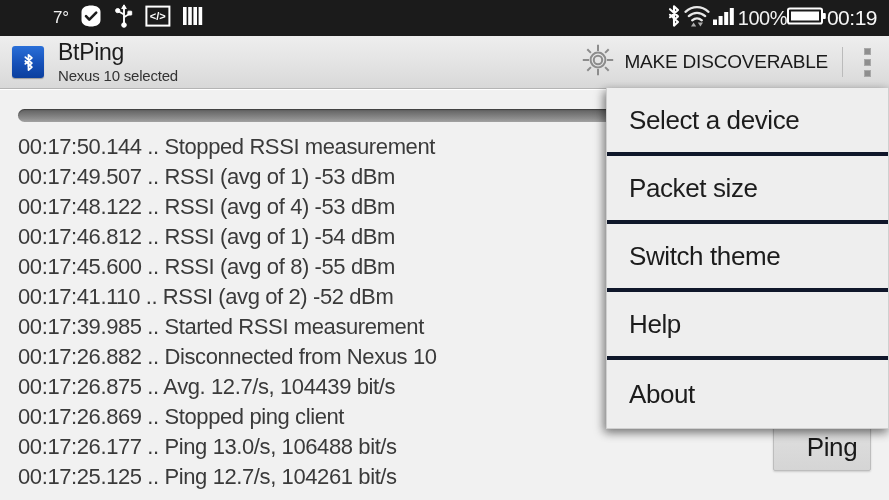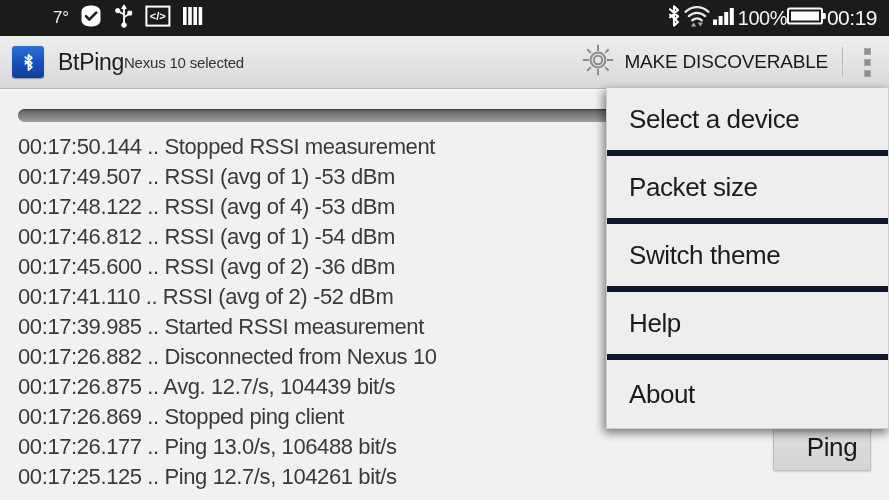--- a/index.html
+++ b/index.html
@@ -82,21 +82,21 @@
     border: 1px solid #0a3versions;
     display: flex;
     align-items: center;
     justify-content: center;
     box-shadow: 0 1px 1px rgba(0,0,0,0.3);
     flex: 0 0 auto;
   }
   .title-block {
     margin-left: 14px;
     display: flex;
-    flex-direction: row;
+    flex-direction: column;
     justify-content: center;
     line-height: 1;
   }
   .app-title {
     font-size: 23px;
     color: #1c1c1c;
     letter-spacing: -0.3px;
   }
   .app-subtitle {
     font-size: 15px;
@@ -227,21 +227,21 @@
     border: 1px solid #cfcfcf;
     border-top: none;
     box-shadow: -3px 3px 9px rgba(0,0,0,0.34), 0 4px 9px rgba(0,0,0,0.25);
     z-index: 50;
   }
   .menu-item {
     height: 68px;
     display: flex;
     align-items: center;
     padding-left: 22px;
-    border-bottom: 6px solid #0f172a;
+    border-bottom: 4px solid #0f172a;
   }
   .menu-item:last-child { border-bottom: none; }
   .menu-item-label {
     font-size: 26px;
     color: #1c1c1c;
     letter-spacing: -0.4px;
   }
 </style>
 </head>
 <body>
@@ -383,21 +383,21 @@
     <div class="seek-wrap">
       <div class="seek-track"></div>
     </div>
 
     <div class="log-area">
 
     <div class="log-line">00:17:50.144 .. Stopped RSSI measurement</div>
         <div class="log-line">00:17:49.507 .. RSSI (avg of 1) -53 dBm</div>
         <div class="log-line">00:17:48.122 .. RSSI (avg of 4) -53 dBm</div>
         <div class="log-line">00:17:46.812 .. RSSI (avg of 1) -54 dBm</div>
-        <div class="log-line">00:17:45.600 .. RSSI (avg of 2) -36 dBm</div>
+        <div class="log-line">00:17:45.600 .. RSSI (avg of 8) -55 dBm</div>
         <div class="log-line">00:17:41.110 .. RSSI (avg of 2) -52 dBm</div>
         <div class="log-line">00:17:39.985 .. Started RSSI measurement</div>
         <div class="log-line">00:17:26.882 .. Disconnected from Nexus 10</div>
         <div class="log-line">00:17:26.875 .. Avg. 12.7/s, 104439 bit/s</div>
         <div class="log-line">00:17:26.869 .. Stopped ping client</div>
         <div class="log-line">00:17:26.177 .. Ping 13.0/s, 106488 bit/s</div>
         <div class="log-line">00:17:25.125 .. Ping 12.7/s, 104261 bit/s</div>
       </div>
 
     <div class="vscroll"></div>

